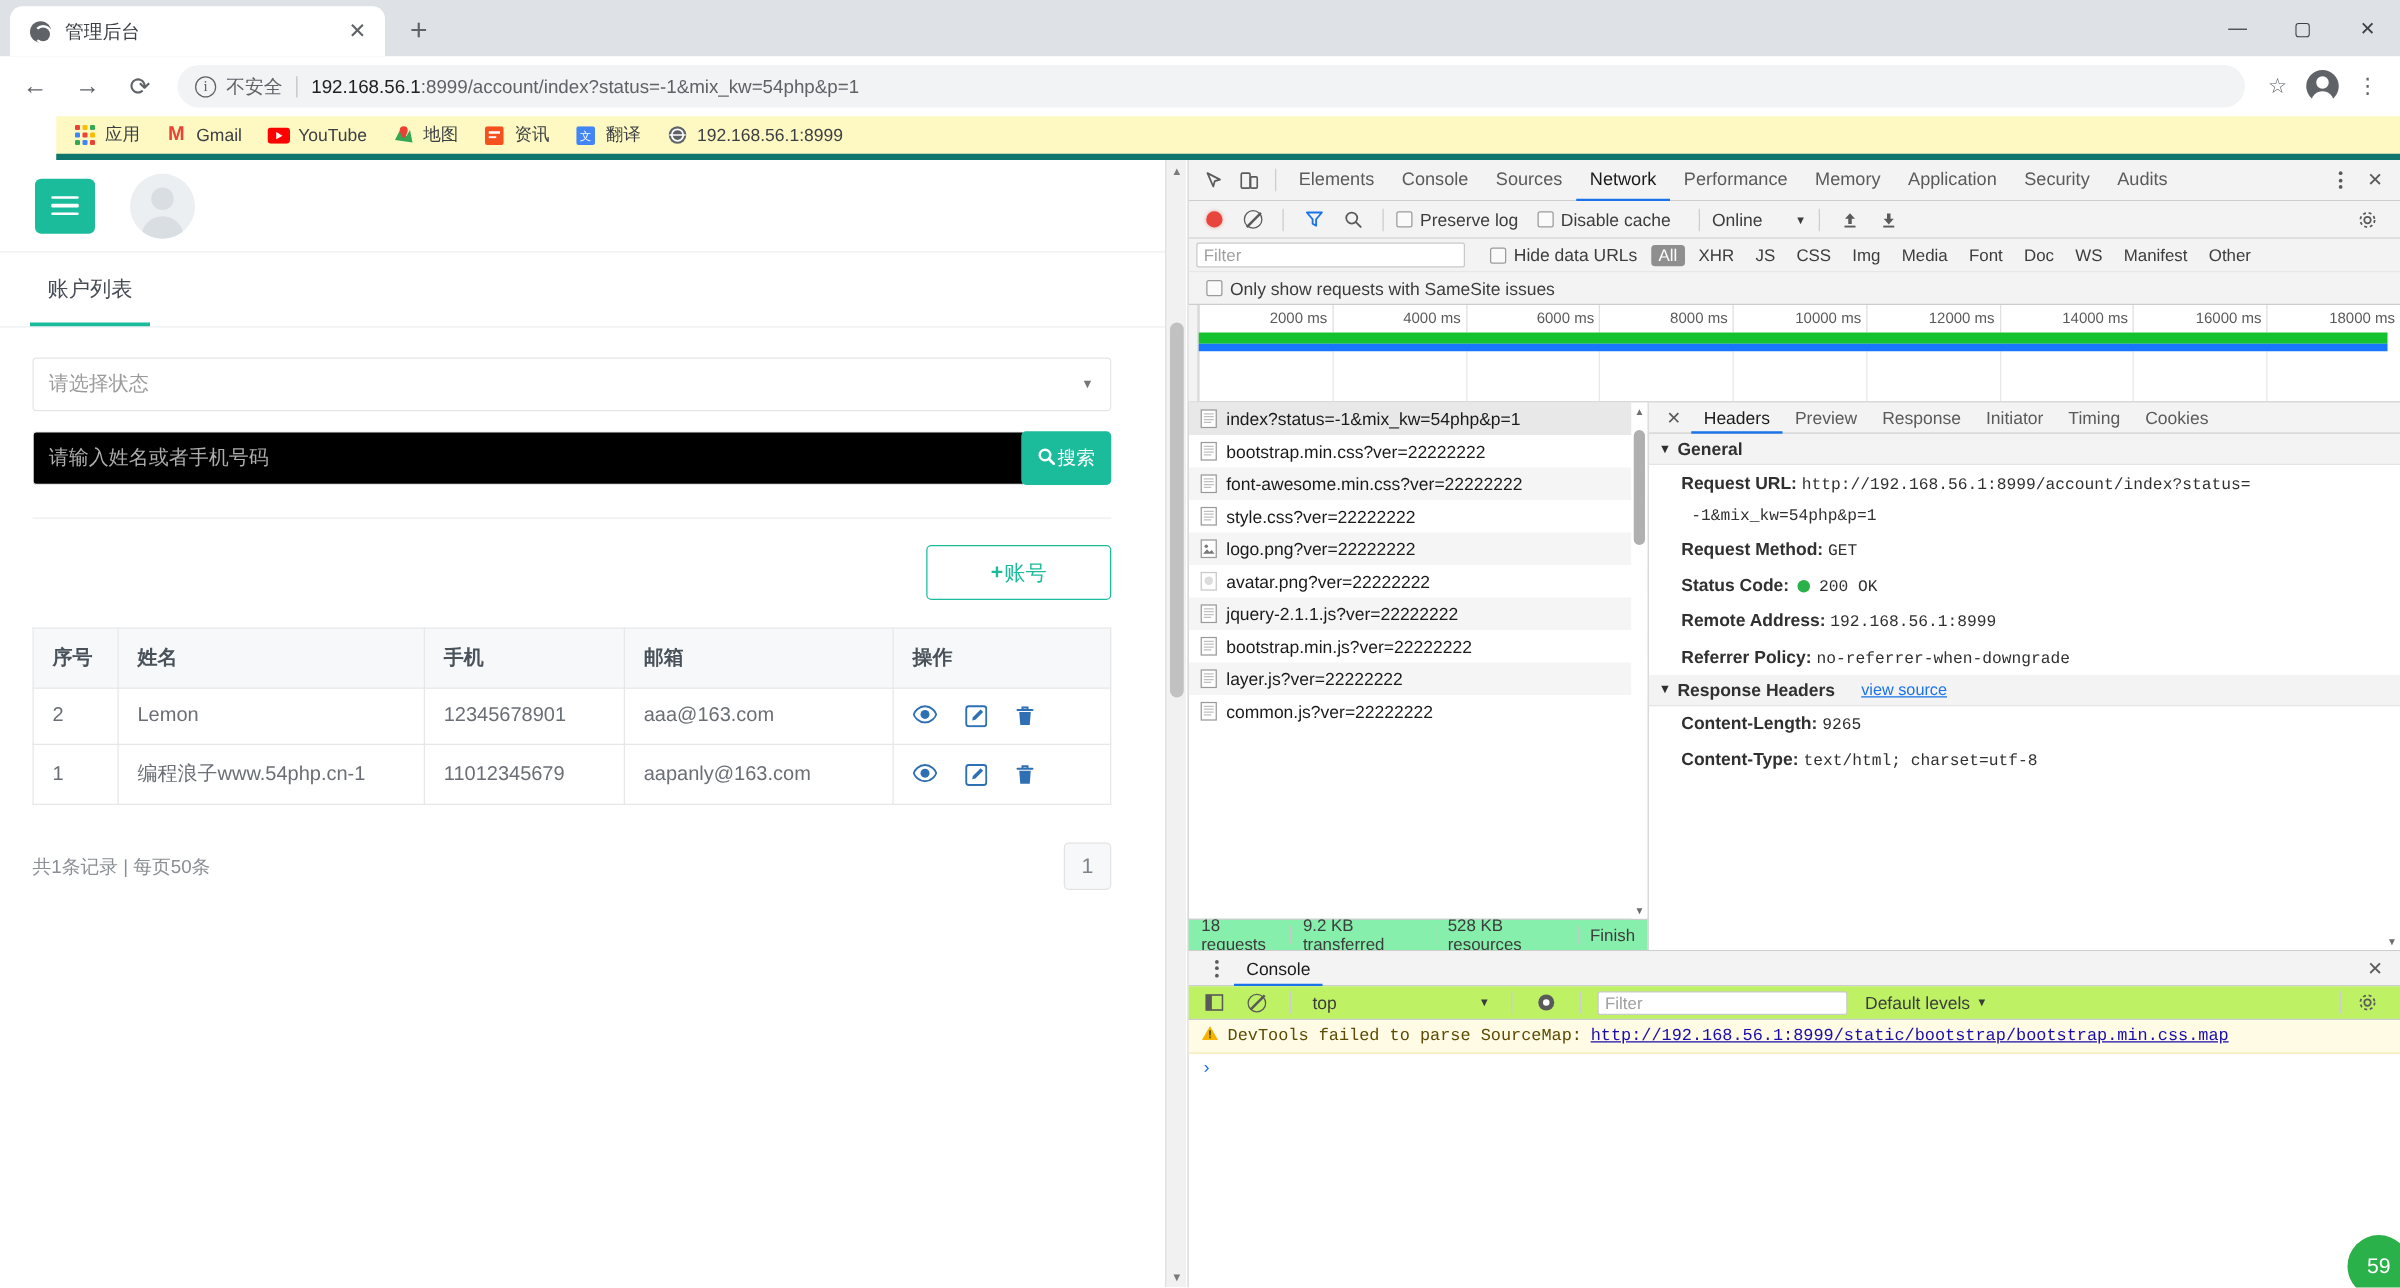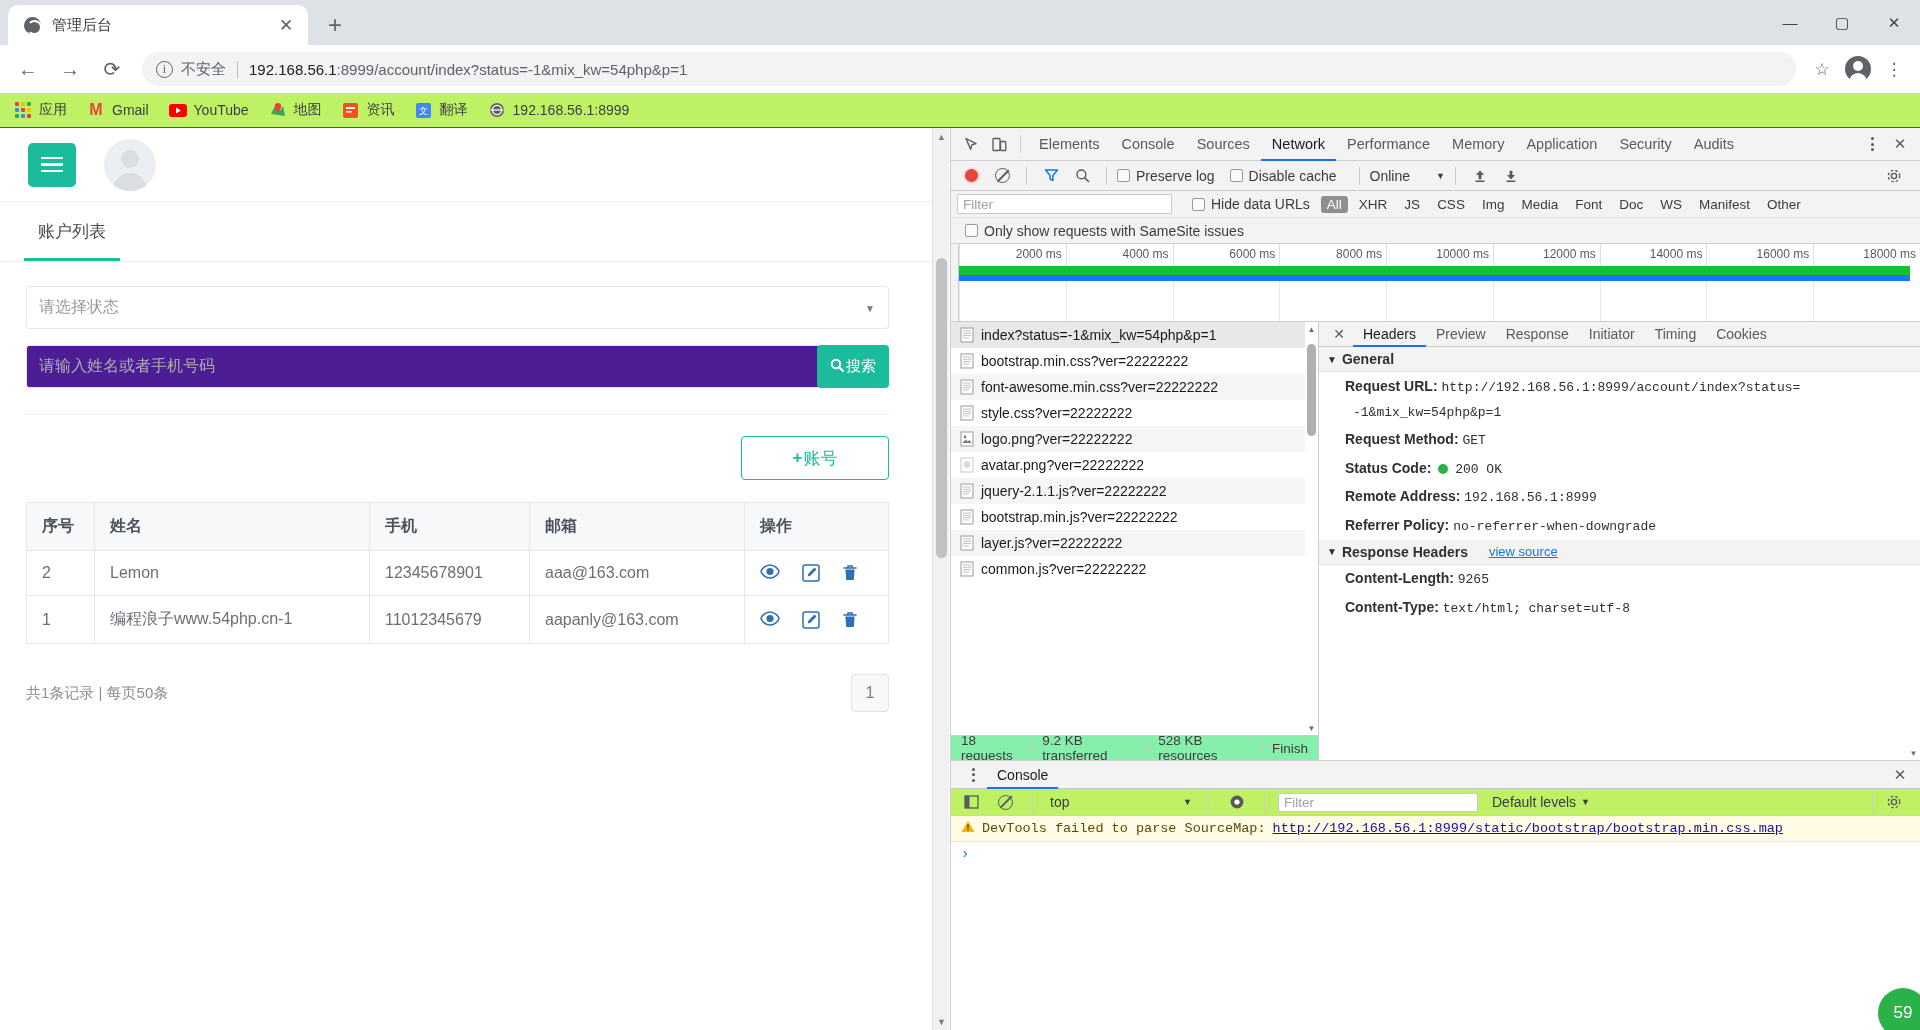--- a/index.html
+++ b/index.html
@@ -54,21 +54,21 @@
   .omnibox .notsecure { font-size:15px; color:#5f6368; white-space:nowrap; }
   .omnibox .vdiv { width:1px; height:17px; background:#bdc1c6; margin:0 11px; }
   .omnibox .url { font-size:15px; color:#202124; white-space:nowrap; overflow:hidden; }
   .omnibox .url .dim { color:#5f6368; }
   .tb-right { display:flex; align-items:center; }
   .tb-icon { width:32px;height:32px;display:flex;align-items:center;justify-content:center;color:#5f6368;font-size:17px;margin-left:4px;}
   .avatar-ic { width:26px;height:26px;border-radius:50%;background:#5f6368;position:relative;}
   .avatar-ic::before{content:"";position:absolute;left:8px;top:5px;width:10px;height:10px;border-radius:50%;background:#fff;}
   .avatar-ic::after{content:"";position:absolute;left:4px;top:17px;width:18px;height:11px;border-radius:9px 9px 0 0;background:#fff;}
 
-  .bookmarks { height: 35px; background:#bef264; display:flex; align-items:center; padding: 0 14px; border-bottom: 1px solid #0f766e; }
+  .bookmarks { height: 35px; background:#fef9c3; display:flex; align-items:center; padding: 0 14px; border-bottom: 5px solid #0f766e; margin-left: 45px; }
   .bm { display:flex; align-items:center; margin-right:20px; font-size:14px; color:#3c4043; white-space:nowrap;}
   .bm .bmic { width:18px;height:18px;margin-right:7px;display:flex;align-items:center;justify-content:center;flex:0 0 auto;}
   .apps-grid { display:grid; grid-template-columns:repeat(3,4px); grid-template-rows:repeat(3,4px); gap:2px;}
   .apps-grid i{display:block;width:4px;height:4px;border-radius:1px;}
 
   
   .viewport { position:absolute; left:0; top:128px; width:949px; height:902px; background:#fff; overflow:hidden;}
   .page-scrollbar { position:absolute; right:0; top:0; width:17px; height:902px; background:#f1f1f1; border-left:1px solid #e0e0e0;}
   .page-scrollbar .thumb { position:absolute; left:3px; top:130px; width:11px; height:300px; background:#c1c1c1; border-radius:6px;}
   .sb-arrow{position:absolute;left:0;width:17px;height:17px;display:flex;align-items:center;justify-content:center;color:#7a7a7a;font-size:9px;}
@@ -87,21 +87,21 @@
   .content { padding: 24px 26px 0 26px; }
   .form-select {
     height: 43px; border:1px solid #e6e6e6; border-radius:3px; display:flex; align-items:center;
     padding: 0 12px; font-size:16px; color:#9b9b9b; position:relative; margin-bottom:16px; background:#fff;
   }
   .form-select .caret { position:absolute; right:13px; top:50%; transform:translateY(-50%);
     font-size:10px; color:#777; }
   .search-row { display:flex; margin-bottom:10px; }
   .search-input {
     flex:1 1 auto; height:43px; border:1px solid #e6e6e6; border-right:none; border-radius:3px 0 0 3px;
-    padding: 0 12px; font-size:16px; color:#adadad; display:flex; align-items:center; background:#4c1d95;
+    padding: 0 12px; font-size:16px; color:#adadad; display:flex; align-items:center; background:#000000;
   }
   .search-btn {
     width:72px; height:43px; background:#1abc9c; color:#fff; border-radius:4px; display:flex;
     align-items:center; justify-content:center; font-size:15px; gap:2px; margin-left:-1px;
   }
   .search-btn .mag { font-size:14px; }
 
   .divider-line { border-top:1px solid #eceeef; margin: 26px 0 0 0;}
   .add-row { display:flex; justify-content:flex-end; padding-top: 21px; }
   .add-btn { width:148px; height:44px; border:1px solid #1abc9c; border-radius:4px; color:#1abc9c;
@@ -353,21 +353,21 @@
         <div class="add-btn">
           <span class="plus">+</span>
           <span>账号</span>
         </div>
       </div>
 
       <table class="data">
         <thead>
           <tr>
             <th style="width:68px">序号</th>
-            <th style="width:275px">姓名</th>
+            <th style="width:245px">姓名</th>
             <th style="width:160px">手机</th>
             <th style="width:215px">邮箱</th>
             <th>操作</th>
           </tr>
         </thead>
         <tbody>
           <tr>
             <td>2</td>
             <td>Lemon</td>
             <td>12345678901</td>

